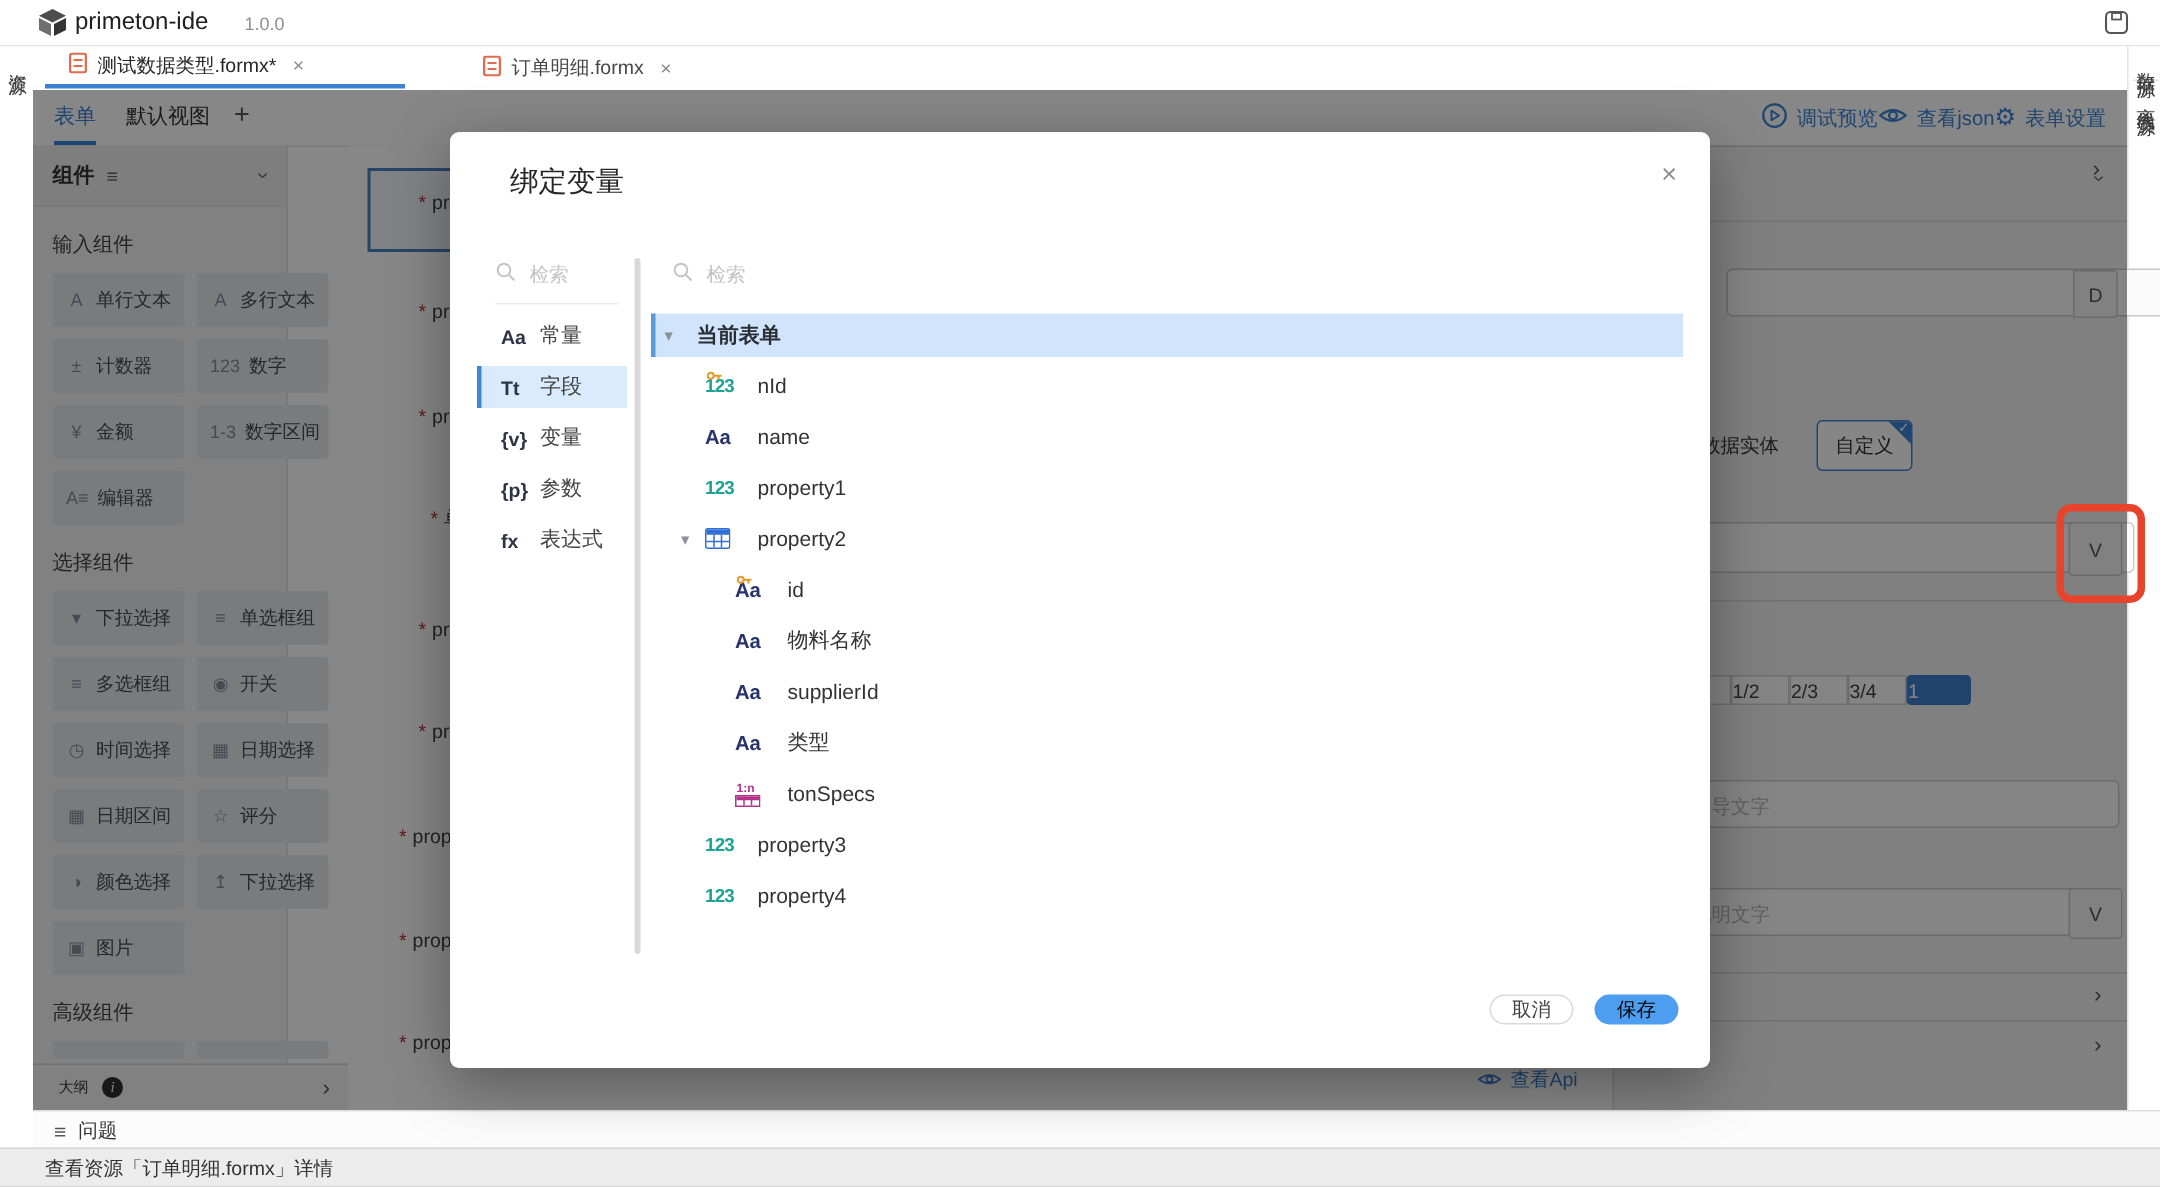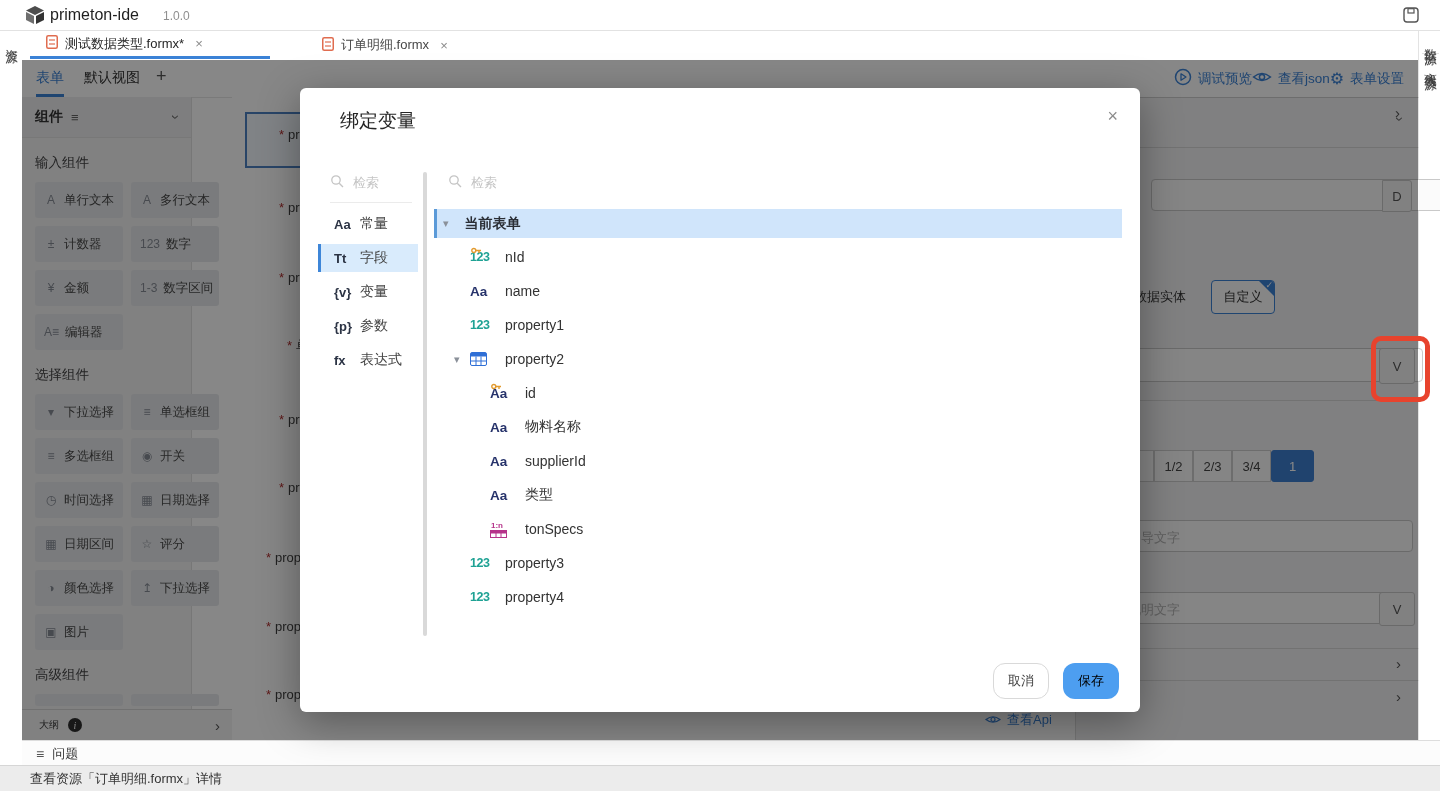--- a/index.html
+++ b/index.html
@@ -57,21 +57,21 @@
   .ppanel{left:1075px;top:97px;width:343px;height:643px;background:#f2f2f3;border-left:1px solid #dcdcdc;box-sizing:border-box}
   .pline{left:0;width:343px;height:0;border-top:1px solid #d8d8d8}
   .pinput{background:#fbfbfb;border:1px solid #c9c9c9;border-radius:4px;box-sizing:border-box}
   .addon{background:#f4f4f4;border:1px solid #c9c9c9;border-radius:3px;color:#555;font-size:13px;display:flex;align-items:center;justify-content:center}
   .ph{color:#b5b5b5;font-size:13px}
   .entity{font-size:13px;color:#333}
   .custom{border:1.5px solid #3b82d6;border-radius:4px;background:#fdfdfd;font-size:13px;color:#333;
     display:flex;align-items:center;justify-content:center;overflow:hidden}
   .corner{position:absolute;top:-1px;right:-1px;width:0;height:0;border-top:17px solid #3b82d6;border-left:17px solid transparent}
   .corner-check{position:absolute;top:-1px;right:1px;color:#fff;font-size:9px}
-  .pseg{height:32px;box-sizing:border-box;border:1px solid #cfcfcf;background:#fbfbfb;color:#444;font-size:13px;display:flex;align-items:center;justify-content:center}
+  .pseg{height:20px;box-sizing:border-box;border:1px solid #cfcfcf;background:#fbfbfb;color:#444;font-size:13px;display:flex;align-items:center;}
   .pseg.sel{background:#3d7fd0;border-color:#3d7fd0;color:#fff;border-radius:3px}
   .prow-gt{color:#555;font-size:15px}
   .stylerow{left:0;top:615px;width:343px;height:28px;border-top:1px solid #cfcfcf;display:flex;align-items:center}
   .stylerow .t{margin-left:9px;font-size:14px;color:#333}
   .stylerow .gt{position:absolute;right:18px;color:#555;font-size:15px}
   
   .modal{left:300px;top:88px;width:840px;height:624px;background:#fff;border-radius:6px;z-index:50;
     box-shadow:0 10px 40px rgba(0,0,0,0.35)}
   .mtitle{left:40px;top:20px;font-size:19px;color:#262626;font-weight:500}
   .mclose{right:22px;top:18px;font-size:18px;color:#8c8c8c}
@@ -89,21 +89,21 @@
   .tree{left:134px;top:152px;width:688px}
   .trow{height:34px;display:flex;align-items:center;position:relative}
   .trow.l1{padding-left:36px}
   .trow.l2{padding-left:56px}
   .trow .caret{position:absolute;margin-left:-16px;color:#8a9099;font-size:11px}
   .ic{width:26px;flex:none;position:relative;display:flex;align-items:center}
   .ic-num{color:#1fa294;font-weight:700;font-size:12.5px;letter-spacing:-0.5px}
   .ic-text{color:#27336b;font-weight:700;font-size:13.5px}
   .keyic{position:absolute;left:1px;top:-8px}
   .tlabel{margin-left:9px;font-weight:400;color:#333;font-size:14px}
-  .mbtn{width:56px;height:36px;border-radius:12px;font-size:13px;display:flex;align-items:center;justify-content:center;box-sizing:border-box}
+  .mbtn{width:56px;height:20px;border-radius:12px;font-size:13px;display:flex;align-items:center;justify-content:center;box-sizing:border-box}
   .btn-cancel{left:693px;top:575px;background:#fff;border:1px solid #d9d9d9;color:#404040}
   .btn-save{left:763px;top:575px;background:#4d9ef0;color:#000000}
   
   .anno{left:1371px;top:336px;width:49px;height:56px;border:5px solid #e8432d;border-radius:10px;z-index:60}
   
   .problems{left:22px;top:740px;width:1418px;height:25px;background:#fcfcfc;border-top:1px solid #ddd;display:flex;align-items:center}
   .problems .ic3{margin-left:14px;color:#555;font-size:14px}
   .problems .t{margin-left:8px;font-size:13px;color:#333}
   .statusbar{left:0;top:765px;width:1440px;height:26px;background:#ececec;border-top:1px solid #d6d6d6;display:flex;align-items:center;justify-content:space-between;box-sizing:border-box;padding:0 10px 0 30px}
   .statusbar .l{font-size:13px;color:#333}

